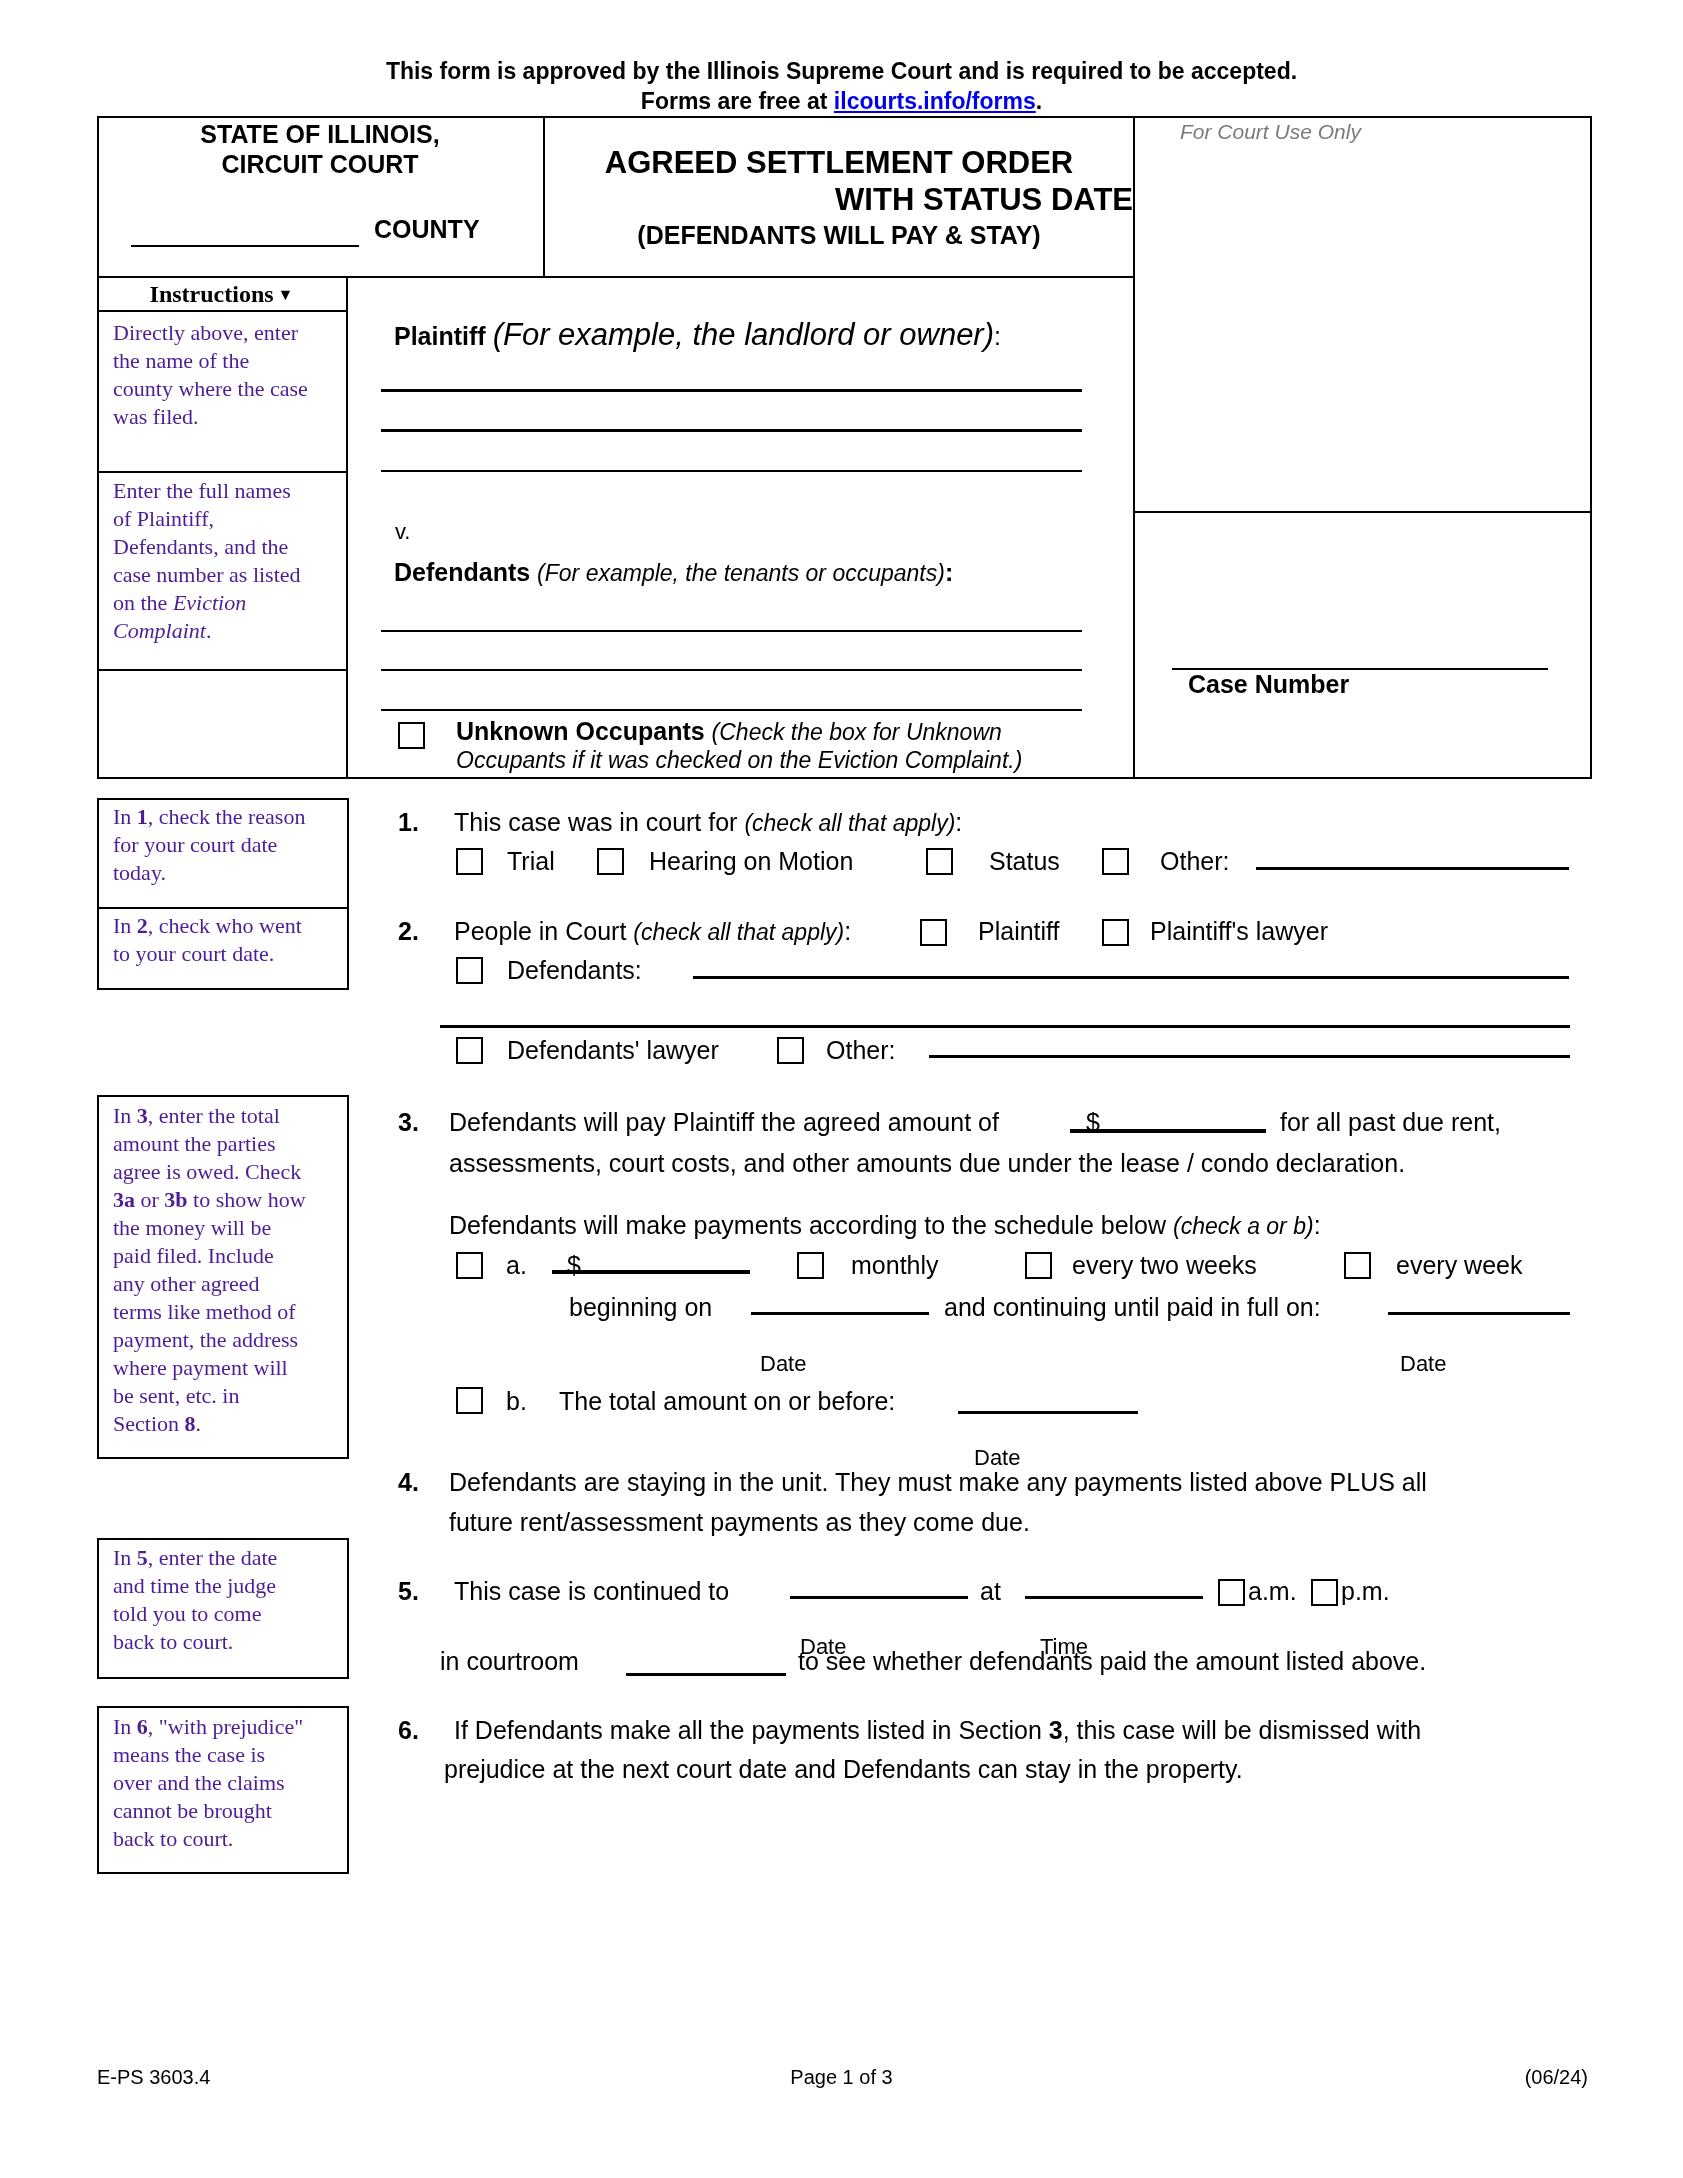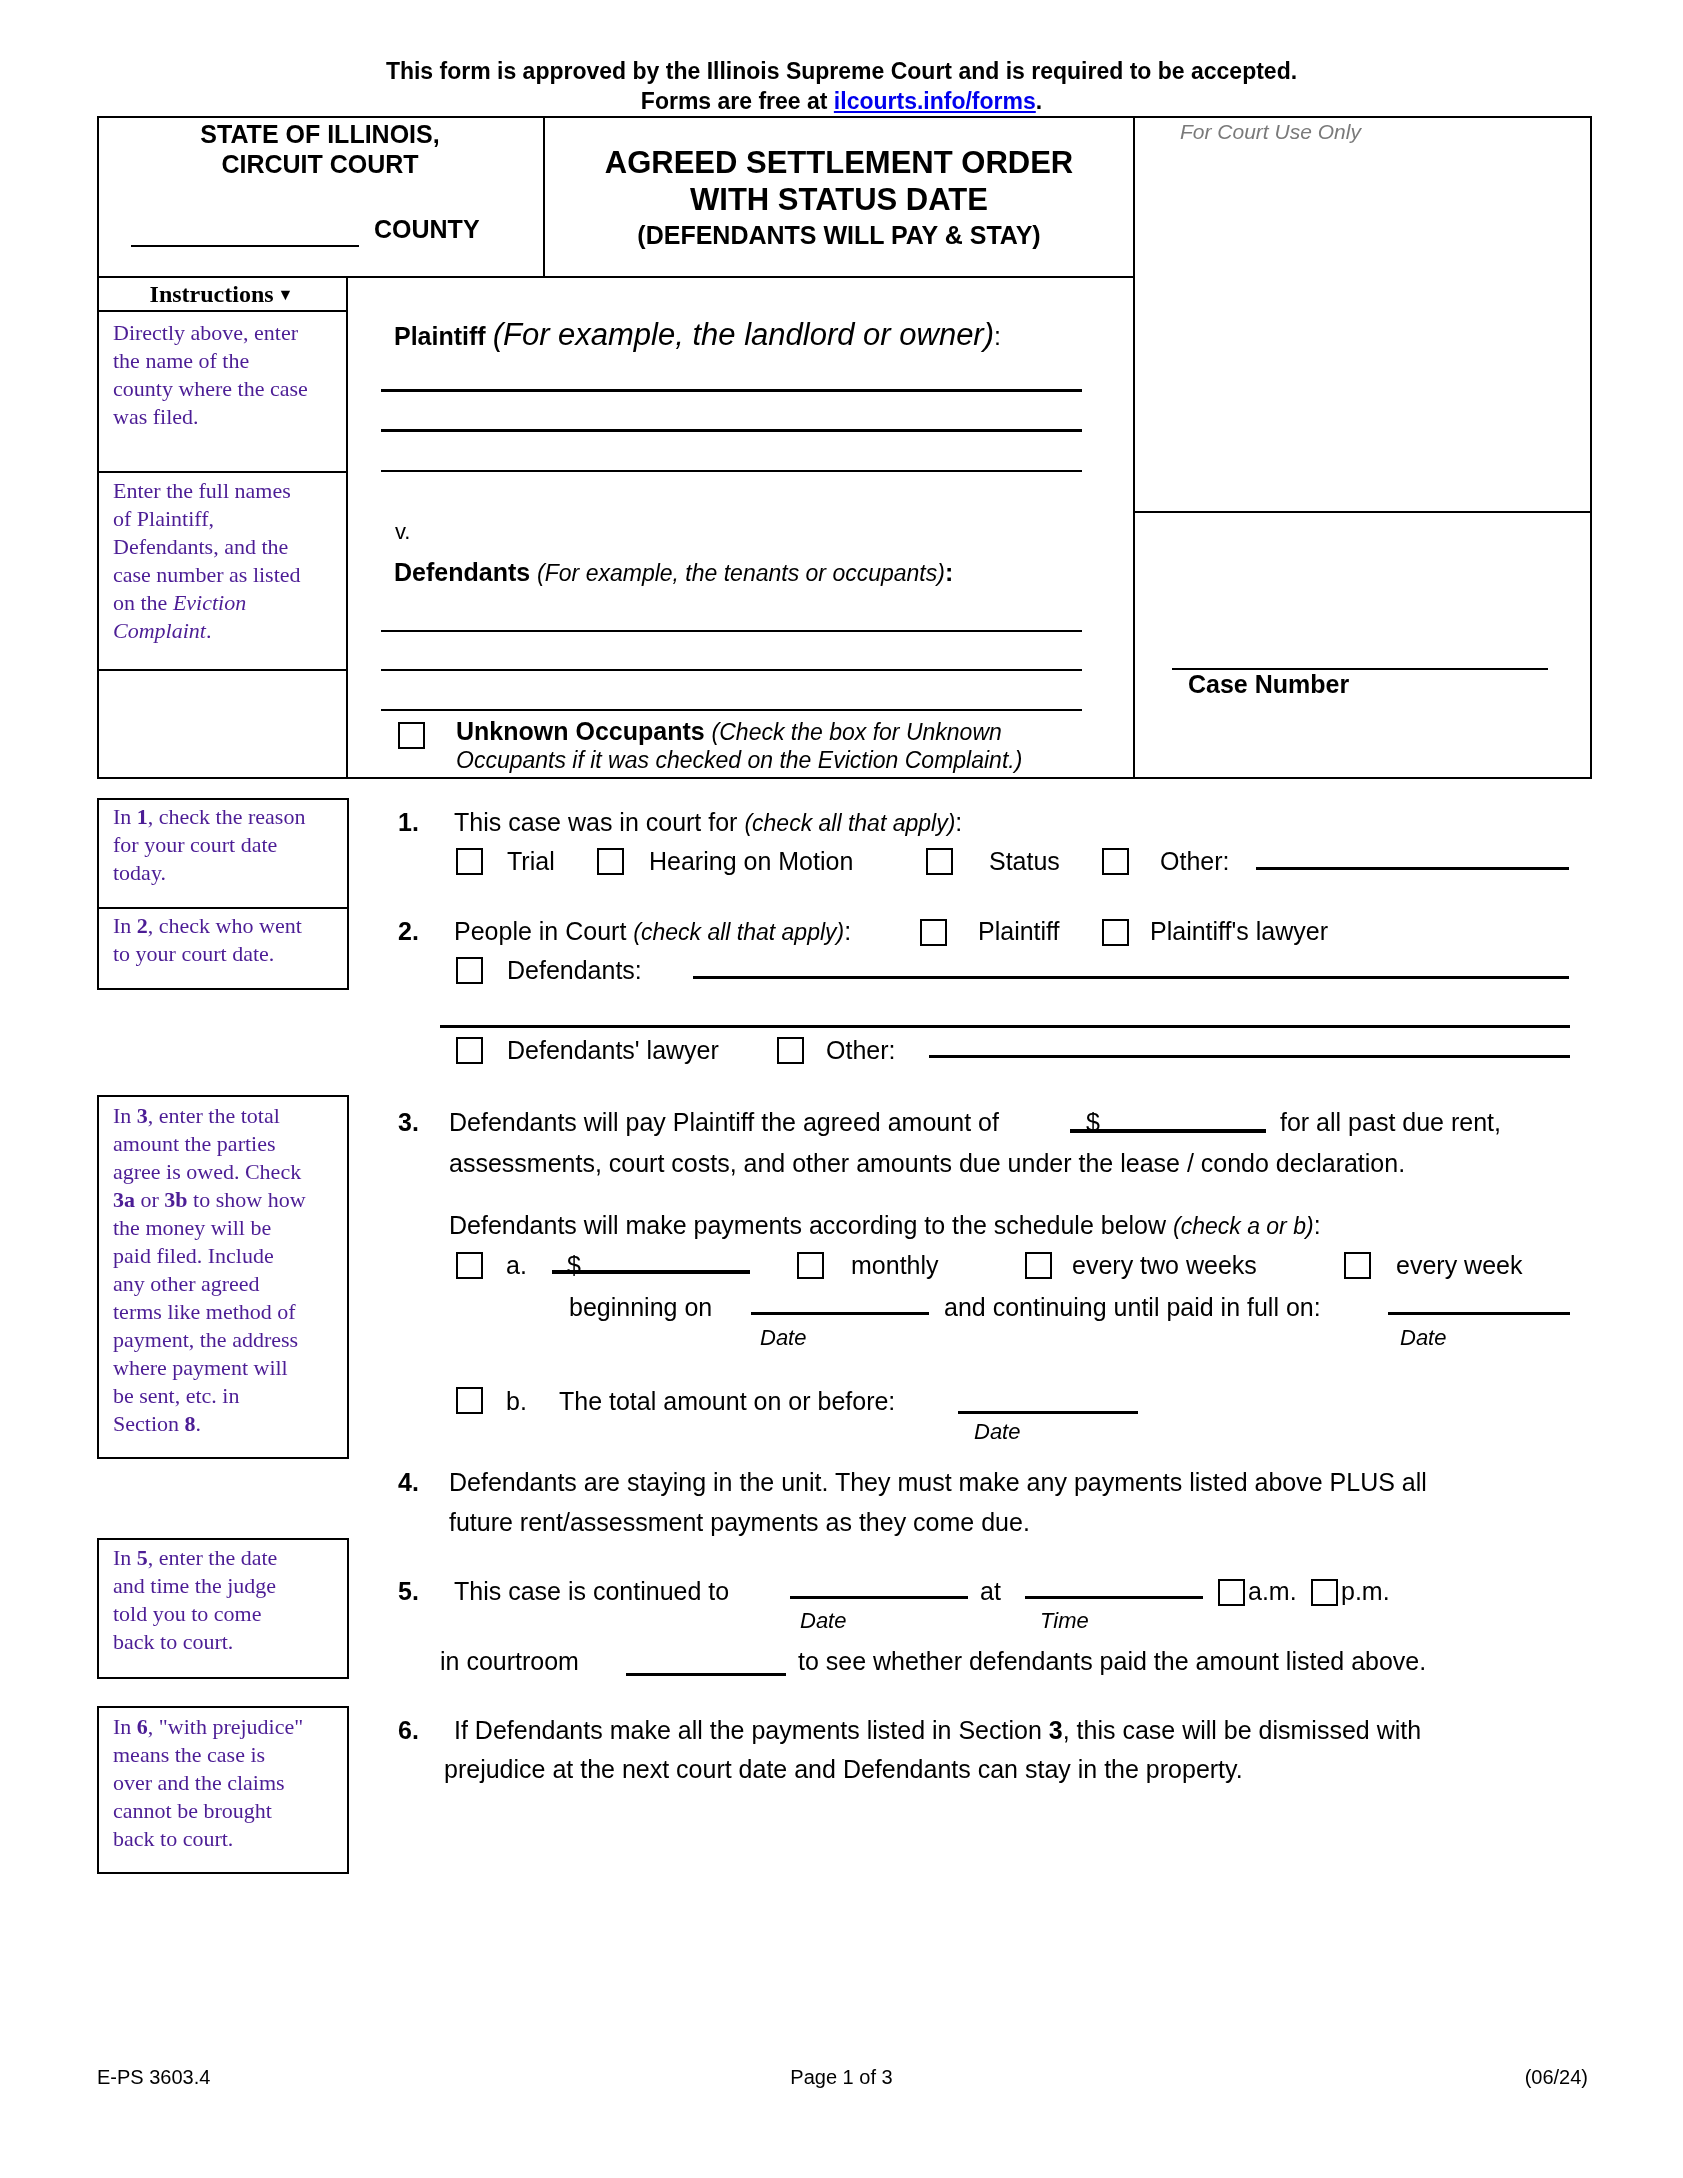--- a/index.html
+++ b/index.html
@@ -7,21 +7,21 @@
          font-family:"Liberation Sans", sans-serif; }
   .abs { position:absolute; }
   .hl { position:absolute; background:#000; height:2px; }
   .vl { position:absolute; background:#000; width:2px; }
   .txt { position:absolute; white-space:nowrap; font-size:25px; line-height:30px; }
   .b { font-weight:bold; }
   .i { font-style:italic; }
   .serif { font-family:"Liberation Serif", serif; }
   .cb { position:absolute; width:24px; height:24px; border:2px solid #000; box-sizing:border-box; background:#fff; }
   .line { position:absolute; height:2px; background:#000; }
-  .sub { position:absolute; font-style:italic; font-size:22px; line-height:26px; white-space:nowrap; }
+  .sub { position:absolute; font-size:22px; line-height:26px; white-space:nowrap;margin-top:26px; }
   .instr { position:absolute; font-family:"Liberation Serif", serif; font-size:22px; line-height:28px; color:#4c1d95; }
   .notice { position:absolute; left:0; width:1683px; text-align:center; font-weight:bold; font-size:23px; line-height:28px; }
   .link { color:#0000ee; text-decoration:underline; }
   .num { position:absolute; font-weight:bold; font-size:25px; line-height:30px; }
 </style>
 </head>
 <body>
 
 <div class="notice" style="top:57px;">This form is approved by the Illinois Supreme Court and is required to be accepted.</div>
 <div class="notice" style="top:87px;"><span>Forms are free at </span><span class="link">ilcourts.info/forms</span><span>.</span></div>
@@ -40,21 +40,21 @@
   <div class="hl" style="left:97px; top:669px; width:249px;"></div>
   <div class="hl" style="left:1133px; top:511px; width:458px;"></div>
 </div>
 
 <div class="txt b" style="left:97px; width:446px; text-align:center; top:119px; font-size:25px; line-height:31px;">STATE OF ILLINOIS,</div>
 <div class="txt b" style="left:97px; width:446px; text-align:center; top:149px; font-size:25px; line-height:31px;">CIRCUIT COURT</div>
 <div class="line" style="left:131px; top:245px; width:228px;"></div>
 <div class="txt b" style="left:374px; top:214px; font-size:25px;">COUNTY</div>
 
 <div class="txt b" style="left:545px; width:588px; text-align:center; top:145px; font-size:31px; line-height:36px;">AGREED SETTLEMENT ORDER</div>
-<div class="txt b" style="left:545px; width:588px; text-align:center; top:182px; font-size:31px; line-height:36px;">WITH STATUS DATE</div>
+<div class="txt b" style="left:545px; width:588px; text-align:right; top:182px; font-size:31px; line-height:36px;">WITH STATUS DATE</div>
 <div class="txt b" style="left:545px; width:588px; text-align:center; top:220px; font-size:25px; line-height:30px;">(DEFENDANTS WILL PAY &amp; STAY)</div>
 
 <div class="txt i" style="left:1180px; top:117px; font-size:21px; color:#7a7a7a;">For Court Use Only</div>
 <div class="line" style="left:1172px; top:668px; width:376px;"></div>
 <div class="txt b" style="left:1188px; top:669px; font-size:25px;">Case Number</div>
 
 <div class="txt b serif" style="left:97px; width:249px; text-align:center; top:280px; font-size:24px; line-height:28px;"><span>Instructions</span><span style="font-size:16px; vertical-align:2px; margin-left:4px;">▼</span></div>
 
 <div class="instr" style="left:113px; top:319px;">
   <div>Directly above, enter</div>

